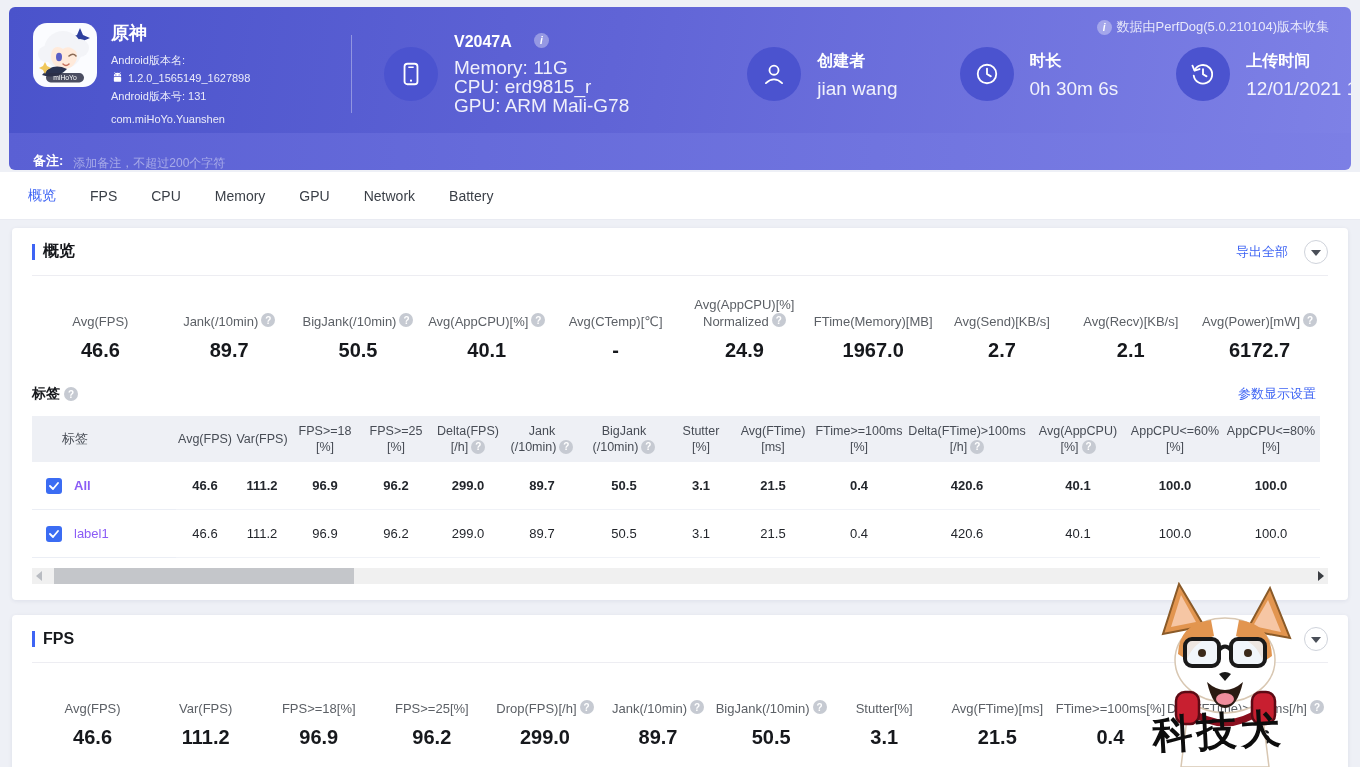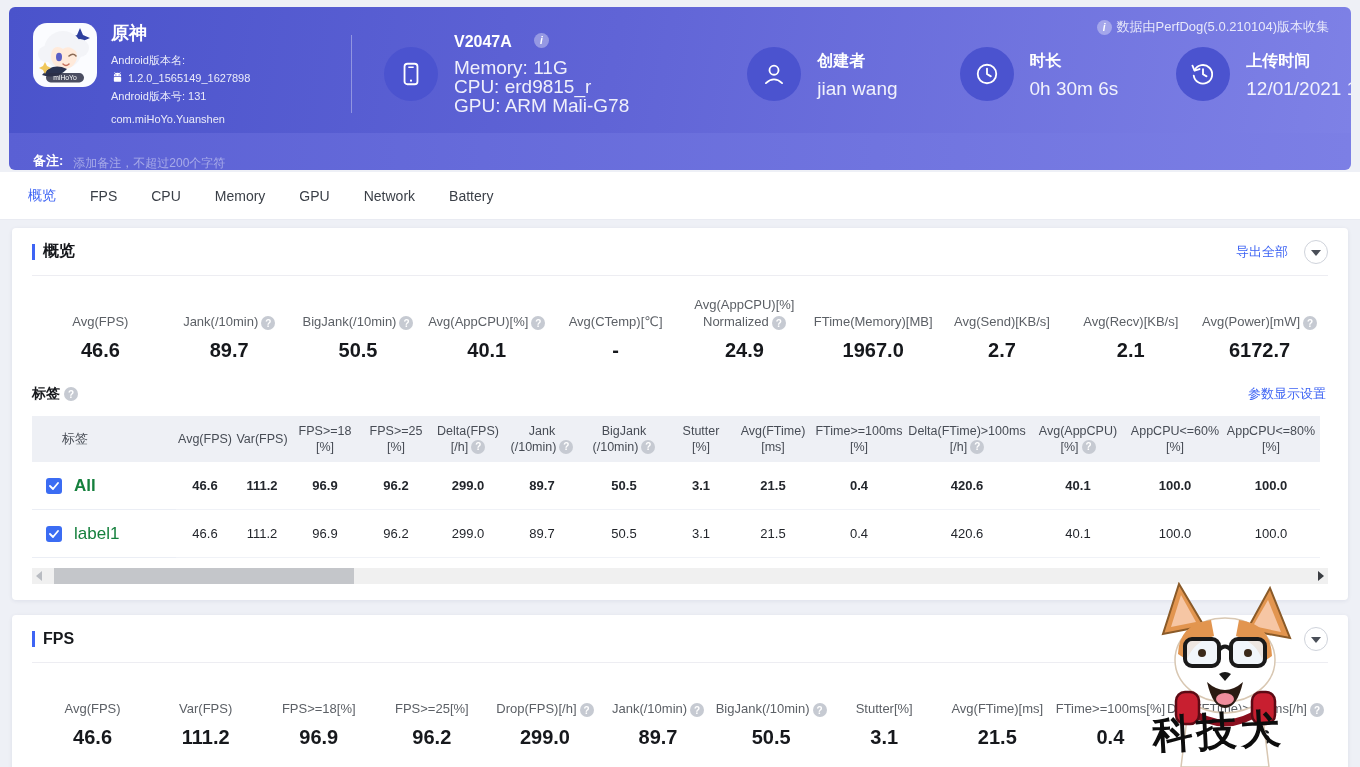--- a/index.html
+++ b/index.html
@@ -58,38 +58,38 @@
     background:#fff; display:flex; align-items:center; justify-content:center; cursor:pointer; }
   .tri { width:0; height:0; border-left:5px solid transparent; border-right:5px solid transparent;
     border-top:6px solid #4a4f58; margin-top:2px; }
   .hline { height:1px; background:#ededf2; }
 
   
   .mrow { display:flex; padding:20px 4px 8px; }
   .mt { flex:1; text-align:center; }
   .ml { font-size:13px; color:#5c6066; min-height:34px; display:flex; flex-direction:column;
     justify-content:flex-end; align-items:center; line-height:17px; }
-  .ml .lline { display:flex; align-items:flex-end; gap:3px; }
+  .ml .lline { display:flex; align-items:flex-start; gap:3px; }
   .mv { font-size:20px; font-weight:bold; margin-top:9px; }
   .help { display:inline-flex; width:14px; height:14px; border-radius:50%; background:#c6cad2;
     color:#fff; font-size:10px; font-weight:bold; align-items:center; justify-content:center;
     flex:none; cursor:pointer; }
 
   
   .lsrow { display:flex; align-items:center; height:36px; margin-top:6px; }
   .lsttl { font-size:14px; font-weight:bold; display:flex; align-items:center; gap:4px; }
   .ptable { display:flex; margin-top:4px; }
   .lcol { width:144px; flex:none; }
   .lhead { height:46px; background:#eef0f5; font-size:13px; color:#474c55;
     display:flex; align-items:center; padding-left:30px; }
   .lrow { height:48px; display:flex; align-items:center; gap:12px; padding-left:14px;
     border-bottom:1px solid #ebeef5; }
   .cb { width:16px; height:16px; border-radius:3px; background:#3b6cf3; display:flex;
     align-items:center; justify-content:center; cursor:pointer; flex:none; }
-  .lname { font-size:17px; color:#15803d; }
+  .lname { font-size:13px; color:#8b5cf6; }
   .dcol { flex:1; }
   .dgrid { display:grid;
     grid-template-columns:58px 56px 70px 72px 72px 76px 88px 66px 78px 94px 122px 100px 94px 98px; }
   .th { height:46px; background:#eef0f5; font-size:12.5px; color:#474c55; display:flex;
     flex-direction:column; align-items:center; justify-content:center; text-align:center; line-height:16px; }
   .th .l2 { display:flex; align-items:center; gap:3px; }
   .td { height:48px; display:flex; align-items:center; justify-content:center;
     font-size:13px; color:#23262c; border-bottom:1px solid #f0f2f7; }
   .bold { font-weight:bold; }
   
@@ -330,21 +330,21 @@
         <div class="mv">6172.7</div>
       </div>
   </div>
 
   <div class="lsrow">
     <div class="lsttl">
       <span>标签</span>
       <span class="help">?</span>
     </div>
     <div class="tspace"></div>
-    <div class="linkb" style="margin-right:2px">参数显示设置</div>
+    <div class="linkb" style="margin-right:12px">参数显示设置</div>
   </div>
 
   <div class="ptable">
     <div class="lcol">
       <div class="lhead">标签</div>
       <div class="lrow">
         <span class="cb">
           <svg width="10" height="8" viewBox="0 0 10 8">
               <path d="M1 4 L4 7 L9 1" fill="none" stroke="#fff" stroke-width="1.8" stroke-linecap="round" stroke-linejoin="round"></path>
             </svg>

